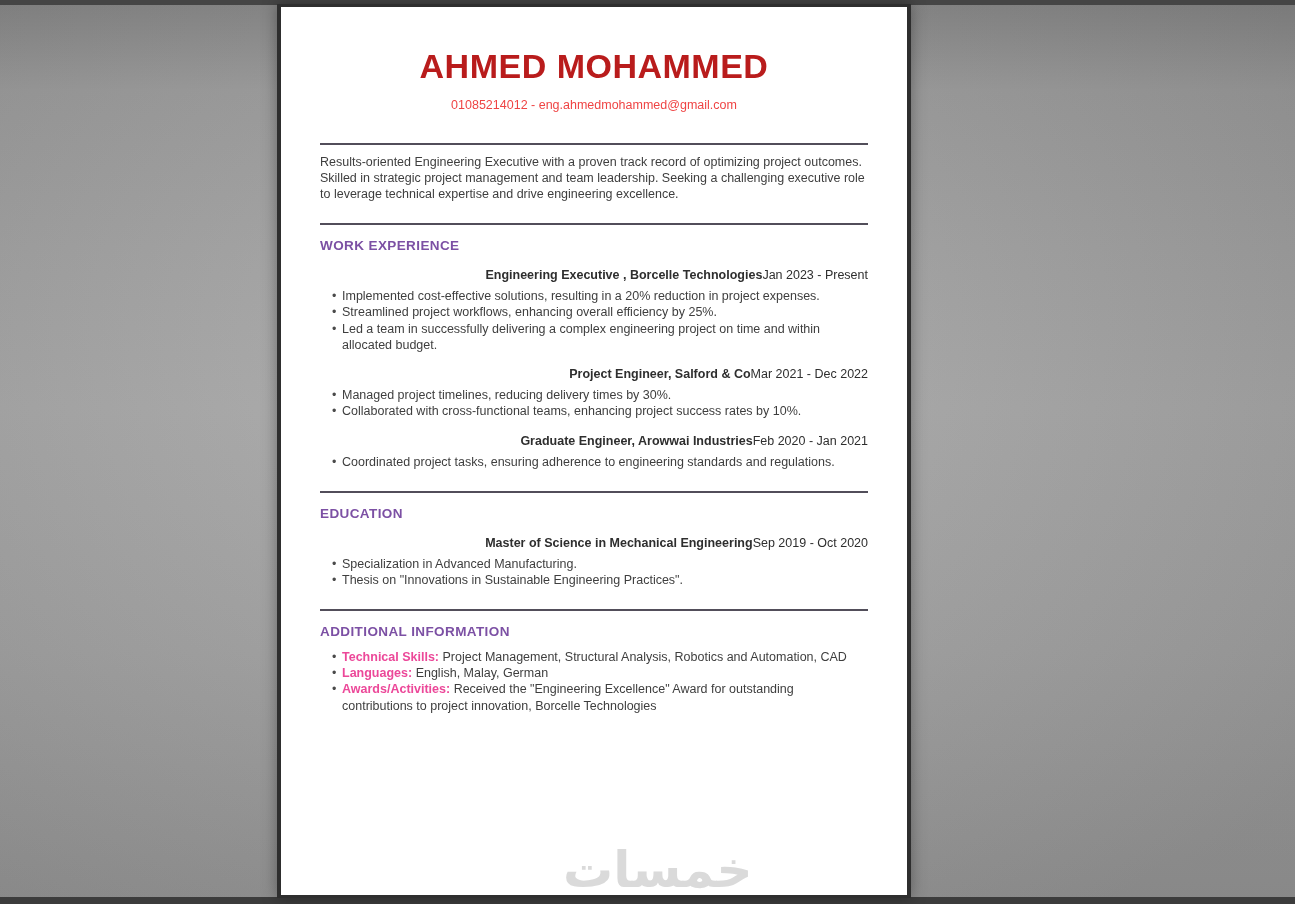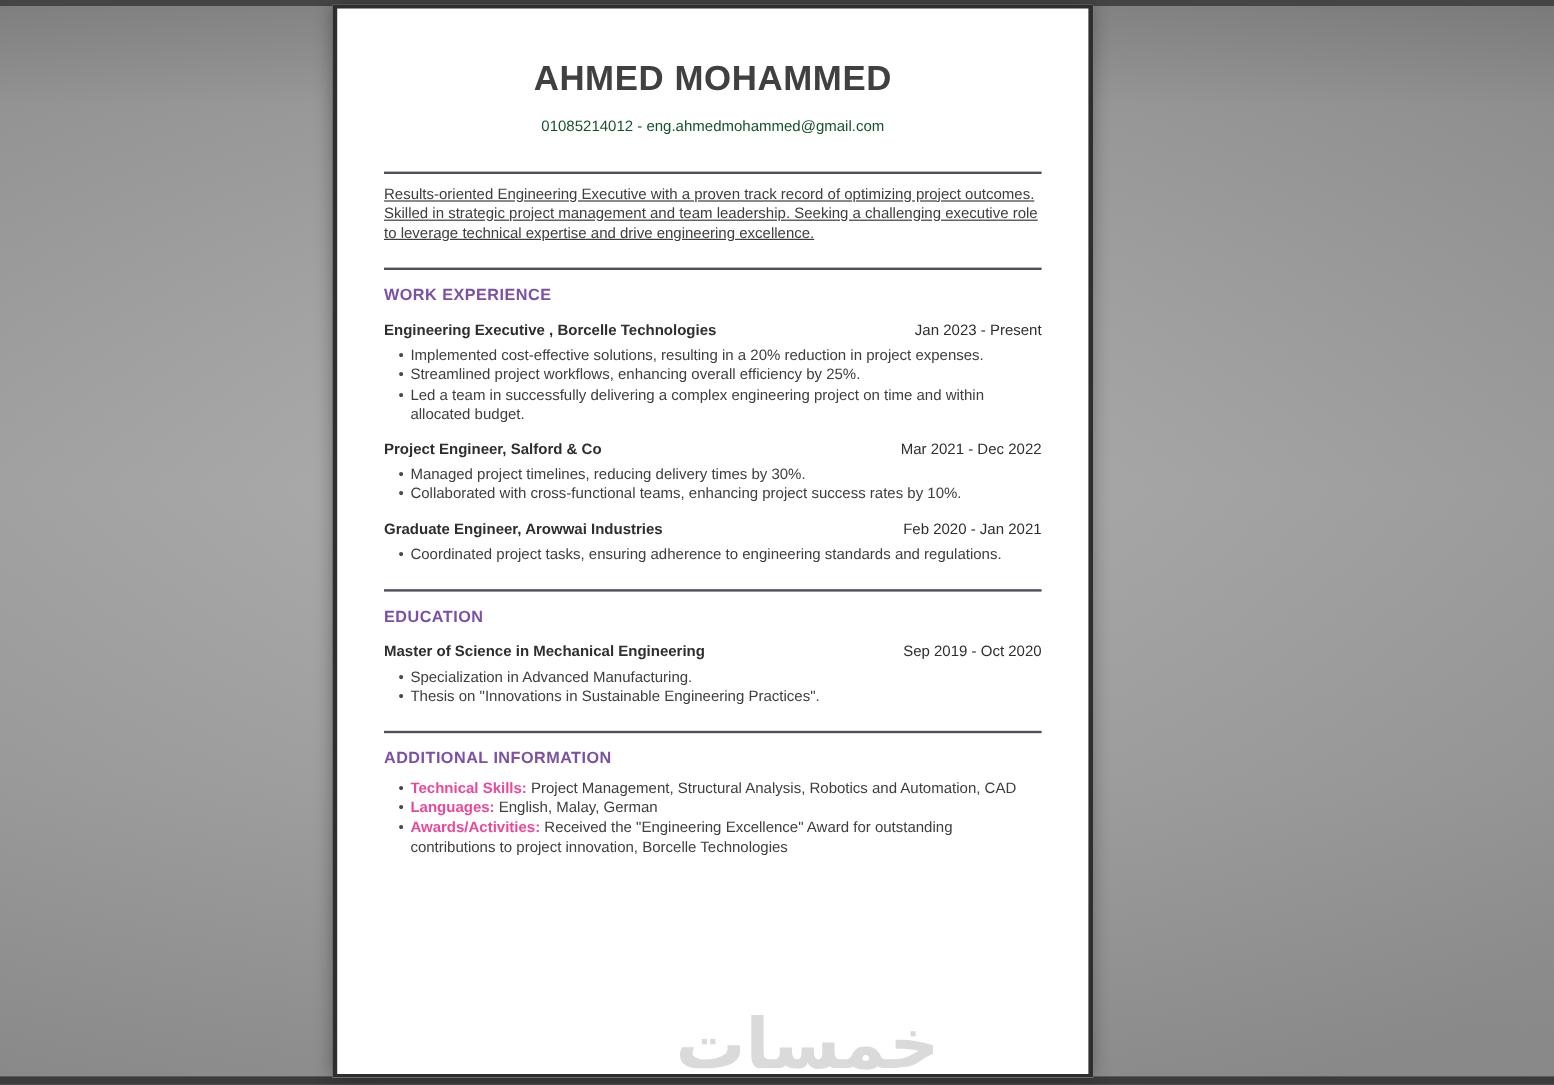--- a/index.html
+++ b/index.html
@@ -29,68 +29,67 @@
   .content {
     position: relative;
     z-index: 1;
     padding: 44px 39px 0 39px;
     color: #3e3e3e;
     font-size: 12.5px;
     line-height: 16.2px;
   }
   .name {
     text-align: center;
-    font-size: 29px;
+    font-size: 34px;
     line-height: 30px;
     font-weight: 800;
     letter-spacing: 0.5px;
-    color: #404040;
+    color: #b91c1c;
   }
-  .contact { text-align: center; margin-top: 16px; color: #14532d; }
+  .contact { text-align: center; margin-top: 16px; color: #ef4444; }
 
   .rule { height: 1.5px; background: #524e5a; margin-top: 30px; }
   .rule.mid { margin-top: 21px; }
 
   .section-heading {
     margin-top: 13px;
     font-size: 13.5px;
     font-weight: 700;
     letter-spacing: 0.4px;
     color: #7c50a4;
   }
-  .summary-text { margin-top: 9px; text-decoration: underline; }
+  .summary-text { margin-top: 9px; }
 
   .entry { margin-top: 13px; }
   .entry-head {
     display: flex;
-    justify-content: space-between;
+    justify-content: flex-end;
     align-items: baseline;
     font-weight: 700;
     color: #2e2e2e;
-    gap: 36px;
   }
   .entry-head .dates { white-space: nowrap; font-weight: 400; }
   .school { color: #3e3e3e; }
 
   ul.bullets { list-style: none; margin: 5px 0 0 12px; }
   ul.bullets li { position: relative; padding-left: 10px; }
   ul.bullets li::before {
     content: "\2022";
     position: absolute;
     left: 0; top: 0;
     color: #4a4a4a;
   }
   ul.bullets b { color: #ec4899; }
 
   .watermark {
     position: absolute;
     z-index: 0;
     left: 282px; top: 828px;
     font-family: "DejaVu Sans", sans-serif;
-    font-size: 58px;
+    font-size: 50px;
     font-weight: bold;
     letter-spacing: 2px;
     color: #dadada;
     line-height: 70px;
     user-select: none;
   }
 </style>
 </head>
 <body>
 

